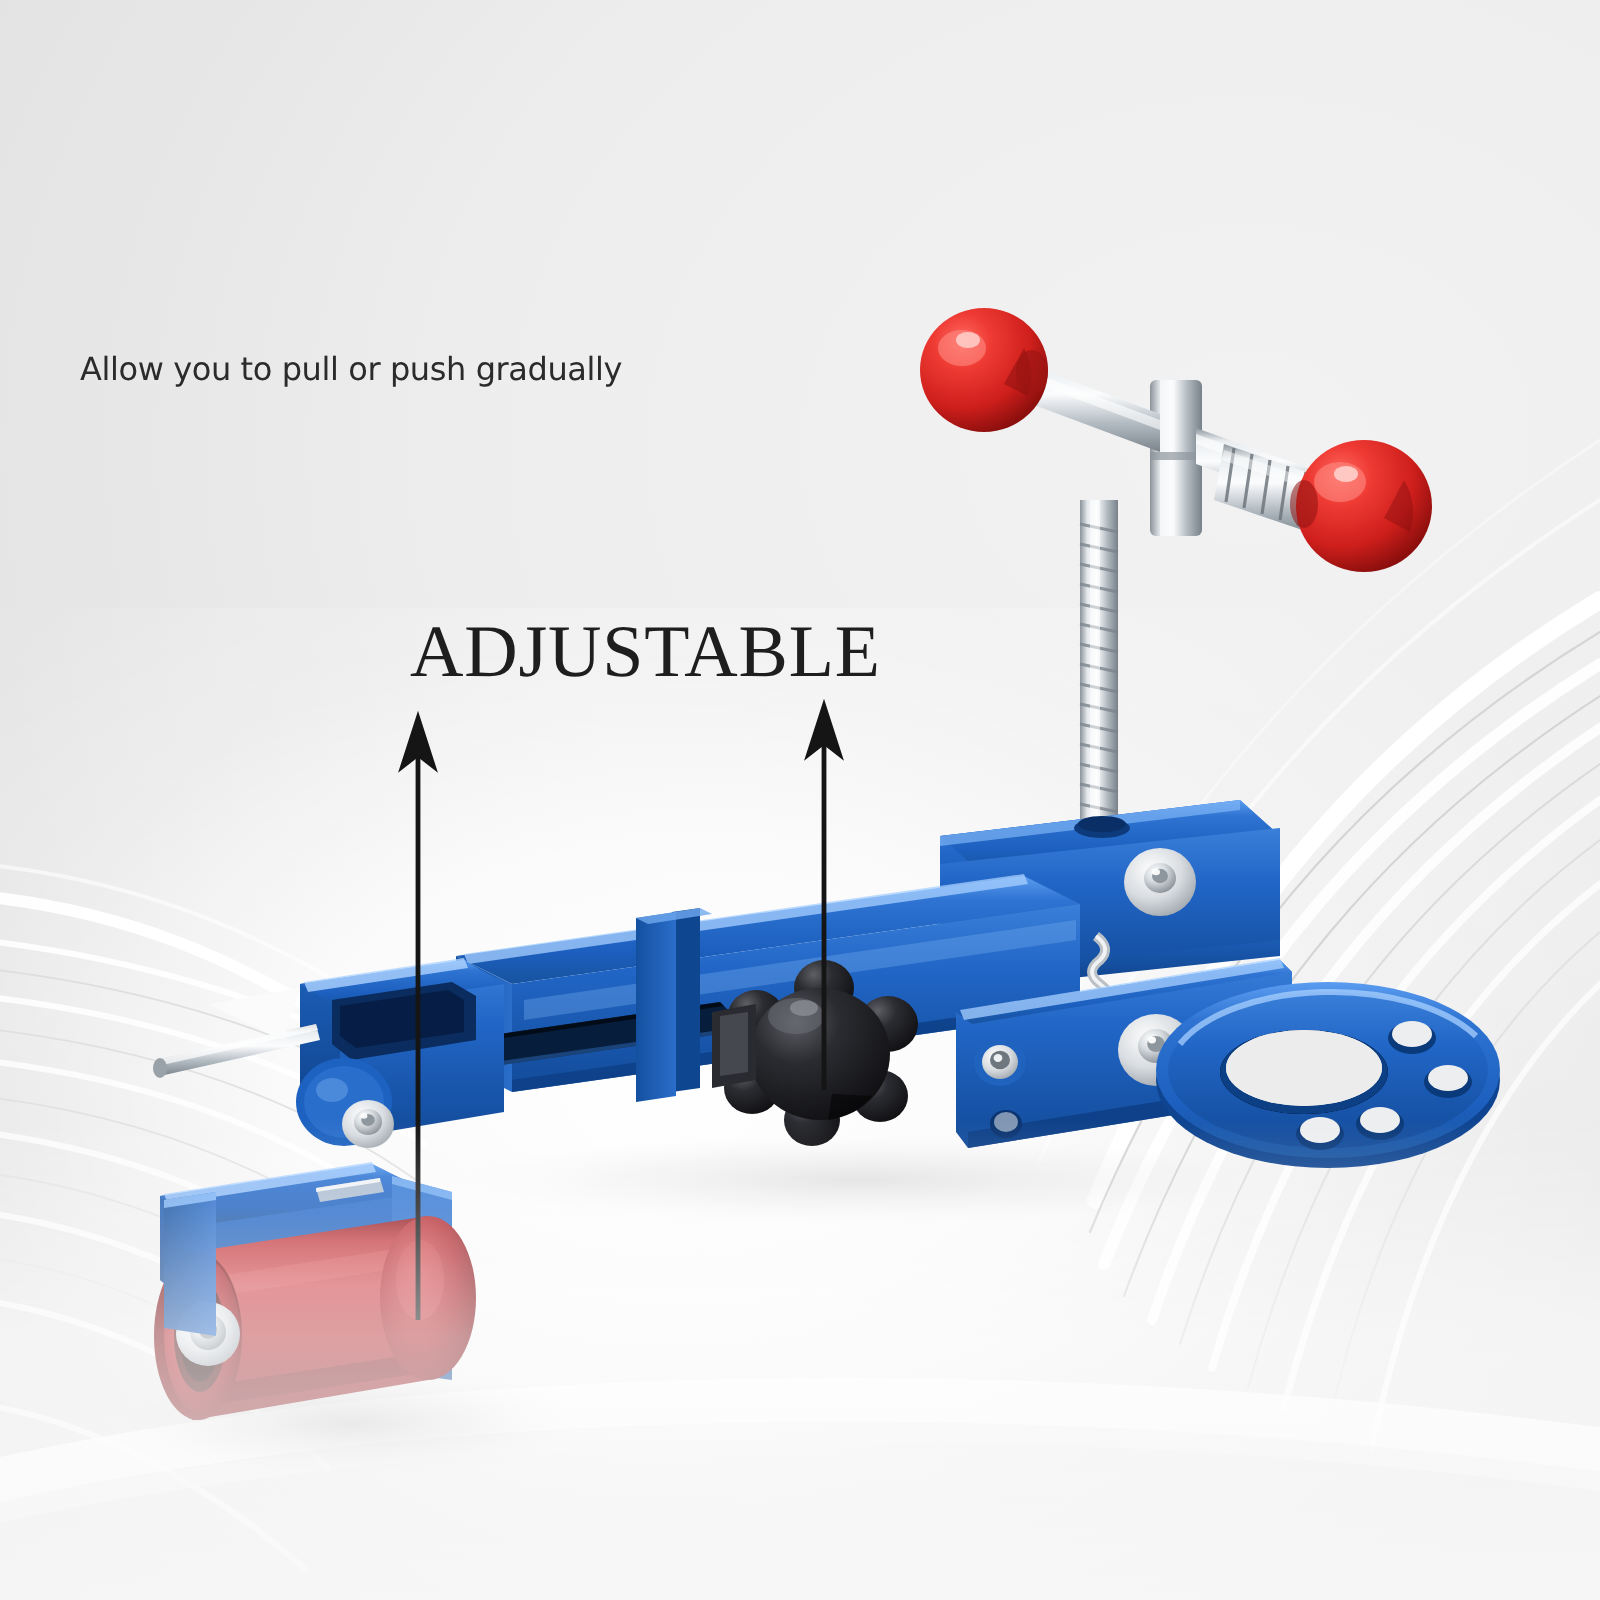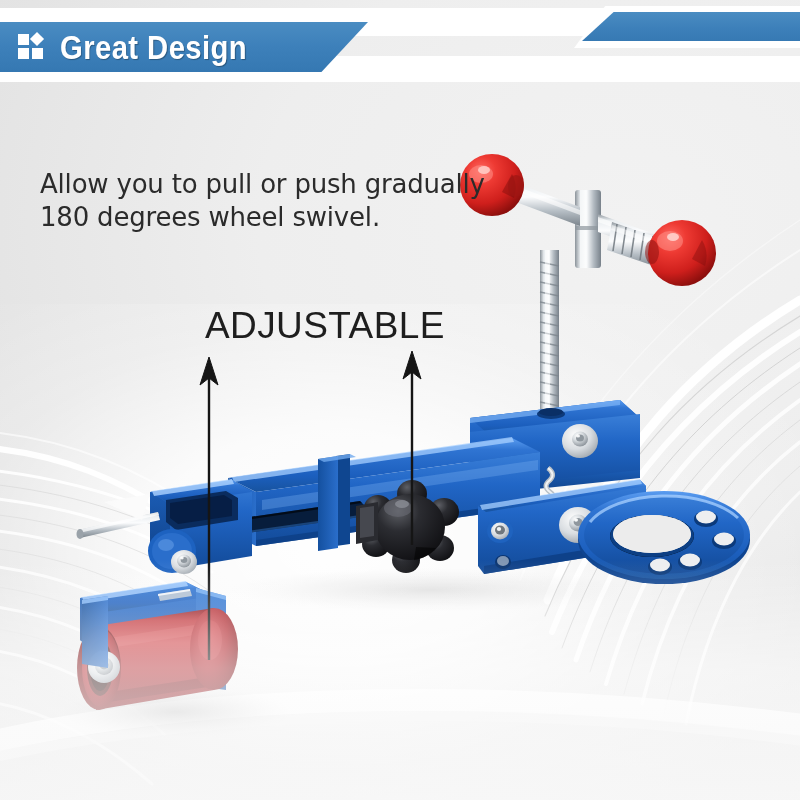--- a/index.html
+++ b/index.html
@@ -141,37 +141,37 @@
     background: linear-gradient(180deg, #4a8cc2 0%, #3d80ba 55%, #3679b3 100%);
     clip-path: polygon(14% 0, 100% 0, 100% 100%, 0 100%);
   }
 
   
   .desc {
     position: absolute;
     left: 40px;
     top: 168px;
     width: 400px;
-    font-size: 26px;
+    font-size: 16px;
     line-height: 33px;
     color: #2b2b2b;
     font-family: "DejaVu Sans", "Liberation Sans", sans-serif;
     letter-spacing: -0.2px;
   }
   .desc span { display: block; white-space: nowrap; }
 
   
   .callout-label {
     position: absolute;
     left: 205px;
     top: 305px;
     font-size: 37px;
     color: #1e1e1e;
     letter-spacing: 0.4px;
-    font-family: Liberation Sans, sans-serif;
+    font-family: Liberation Serif, serif;
     white-space: nowrap;
   }
 
   
   .stage {
     position: absolute;
     left: 0;
     top: 0;
     width: 800px;
     height: 800px;
@@ -607,38 +607,20 @@
       </g>
       <g>
         <line x1="412" y1="366" x2="412" y2="545" stroke-width="2.4"></line>
         <path d="M412 351 L403 379 L412 372 L421 379 Z"></path>
       </g>
     </g>
   </svg>
 
   <div class="bg-sheen"></div>
 
-  <div class="header">
-    <div class="hdr-white-upper"></div>
-    <div class="hdr-white-lower"></div>
-    <div class="hdr-blue"></div>
-
-    <div class="hdr-icon">
-      <i class="sq-tl"></i>
-      <i class="dia-tr"></i>
-      <i class="sq-bl"></i>
-      <i class="sq-br"></i>
-    </div>
-
-    <div class="hdr-title noselect">Great Design</div>
-
-    <div class="hdr-right-white"></div>
-    <div class="hdr-right-blue"></div>
-  </div>
 
   <div class="desc">
     <span>Allow you to pull or push gradually</span>
-    <span>180 degrees wheel swivel.</span>
   </div>
 
   <div class="callout-label noselect">ADJUSTABLE</div>
 
 </div>
 
 </body></html>

